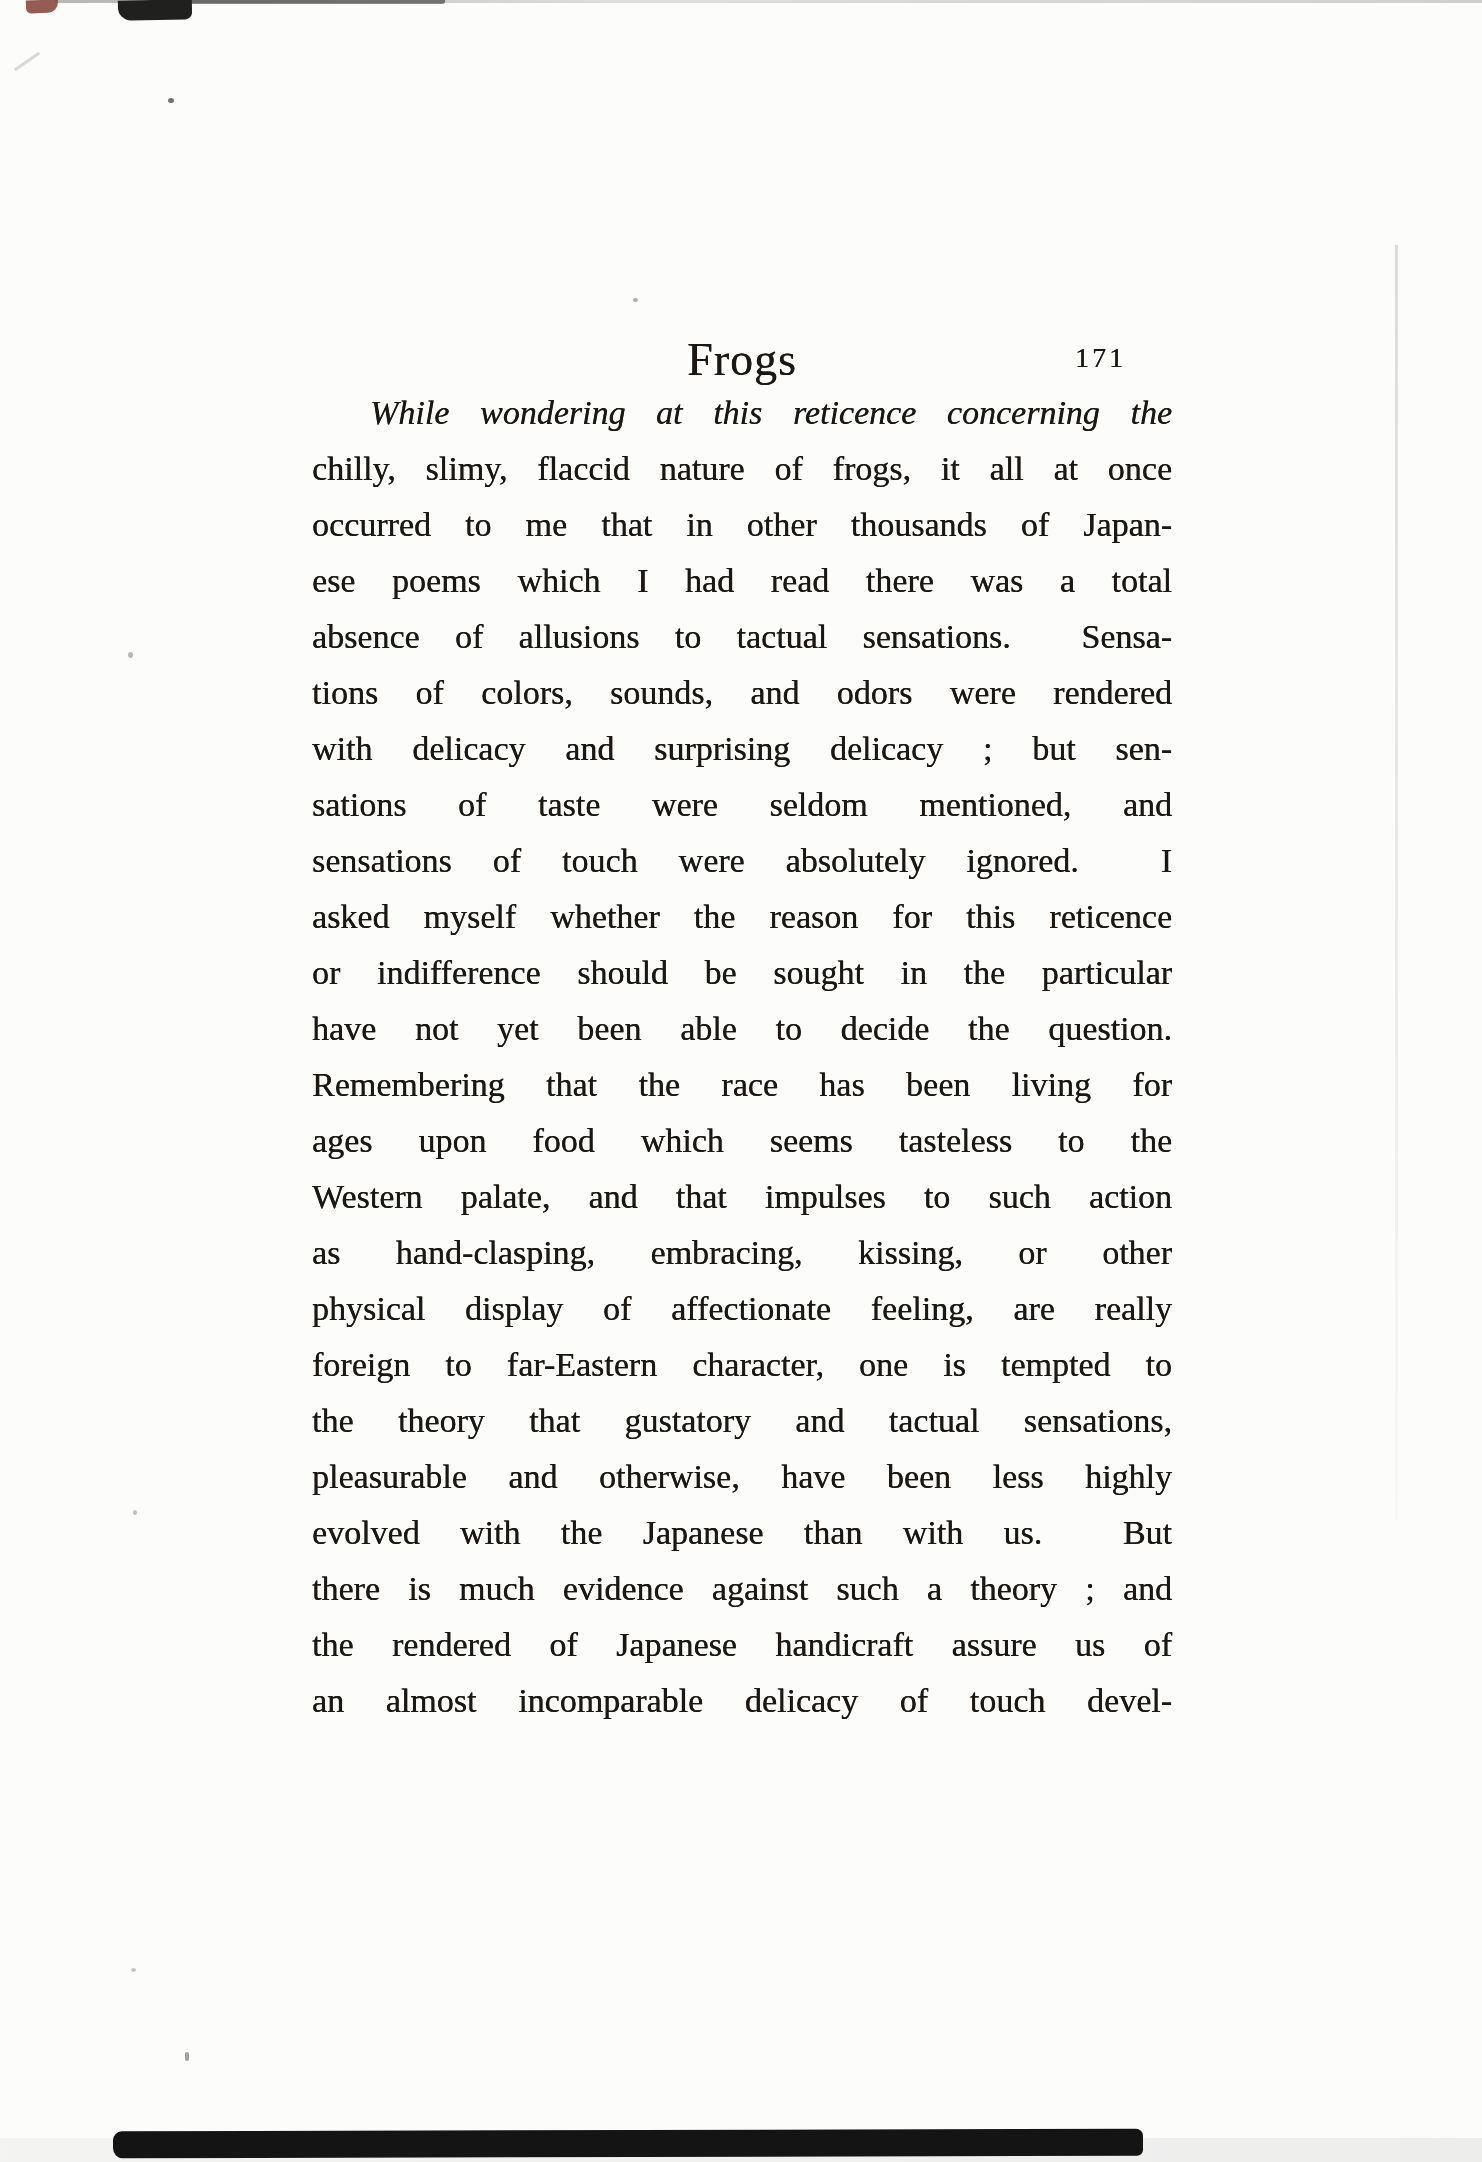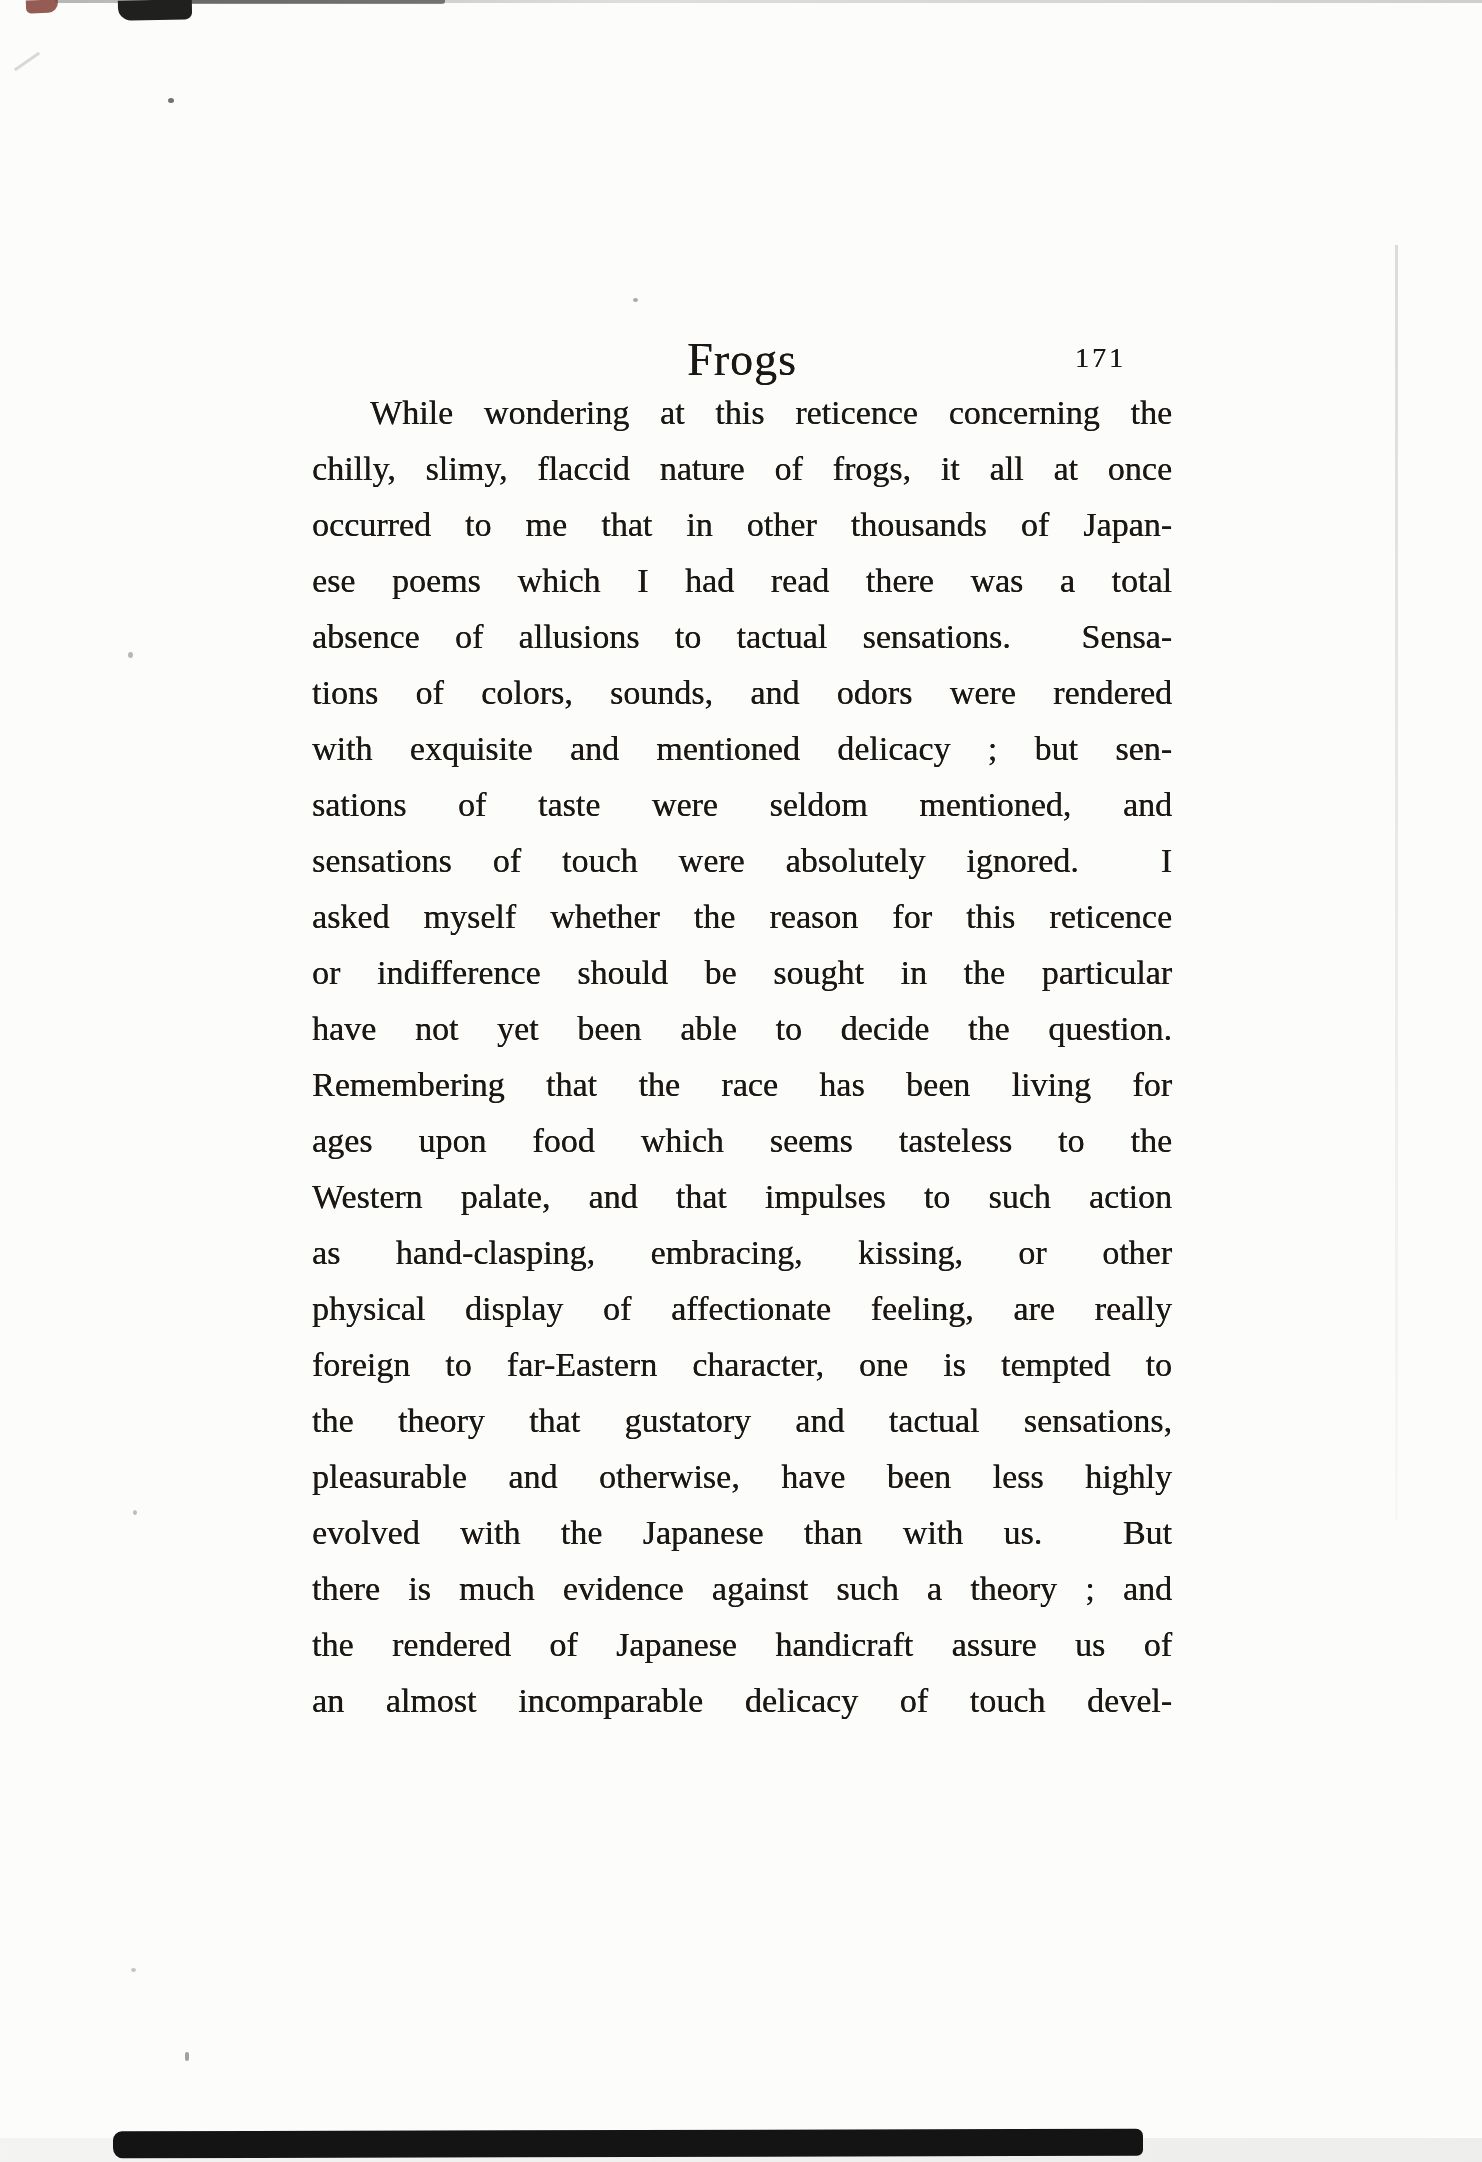--- a/index.html
+++ b/index.html
@@ -56,20 +56,21 @@
     font-size: 34px;
     line-height: 56px;
     height: 56px;
     text-align: justify;
     text-align-last: justify;
     text-shadow: 0.3px 0 0 currentColor;
     word-spacing: 1px;
   }
   .bodyline.indent {
     padding-left: 58px;
+    font-style: italic;
   }
   
   .artifact { position: absolute; pointer-events: none; }
   .top-edge-line {
     left: 55px; top: 0; width: 1427px; height: 3px;
     background: linear-gradient(to right, rgba(0,0,0,0.28), rgba(0,0,0,0.12) 40%, rgba(0,0,0,0.18));
   }
   .top-edge-line-dark {
     left: 150px; top: 0; width: 295px; height: 4px;
     background: rgba(20,20,20,0.5);
@@ -137,21 +138,21 @@
     <div class="page-number">171</div>
   </div>
 
   <div class="text-block">
     <div class="bodyline indent">While wondering at this reticence concerning the</div>
     <div class="bodyline">chilly, slimy, flaccid nature of frogs, it all at once</div>
     <div class="bodyline">occurred to me that in other thousands of Japan-</div>
     <div class="bodyline">ese poems which I had read there was a total</div>
     <div class="bodyline">absence of allusions to tactual sensations.&nbsp; Sensa-</div>
     <div class="bodyline">tions of colors, sounds, and odors were rendered</div>
-    <div class="bodyline">with exquisite and mentioned delicacy ; but sen-</div>
+    <div class="bodyline">with delicacy and surprising delicacy ; but sen-</div>
     <div class="bodyline">sations of taste were seldom mentioned, and</div>
     <div class="bodyline">sensations of touch were absolutely ignored.&nbsp; I</div>
     <div class="bodyline">asked myself whether the reason for this reticence</div>
     <div class="bodyline">or indifference should be sought in the particular</div>
     <div class="bodyline">have not yet been able to decide the question.</div>
     <div class="bodyline">Remembering that the race has been living for</div>
     <div class="bodyline">ages upon food which seems tasteless to the</div>
     <div class="bodyline">Western palate, and that impulses to such action</div>
     <div class="bodyline">as hand-clasping, embracing, kissing, or other</div>
     <div class="bodyline">physical display of affectionate feeling, are really</div>

